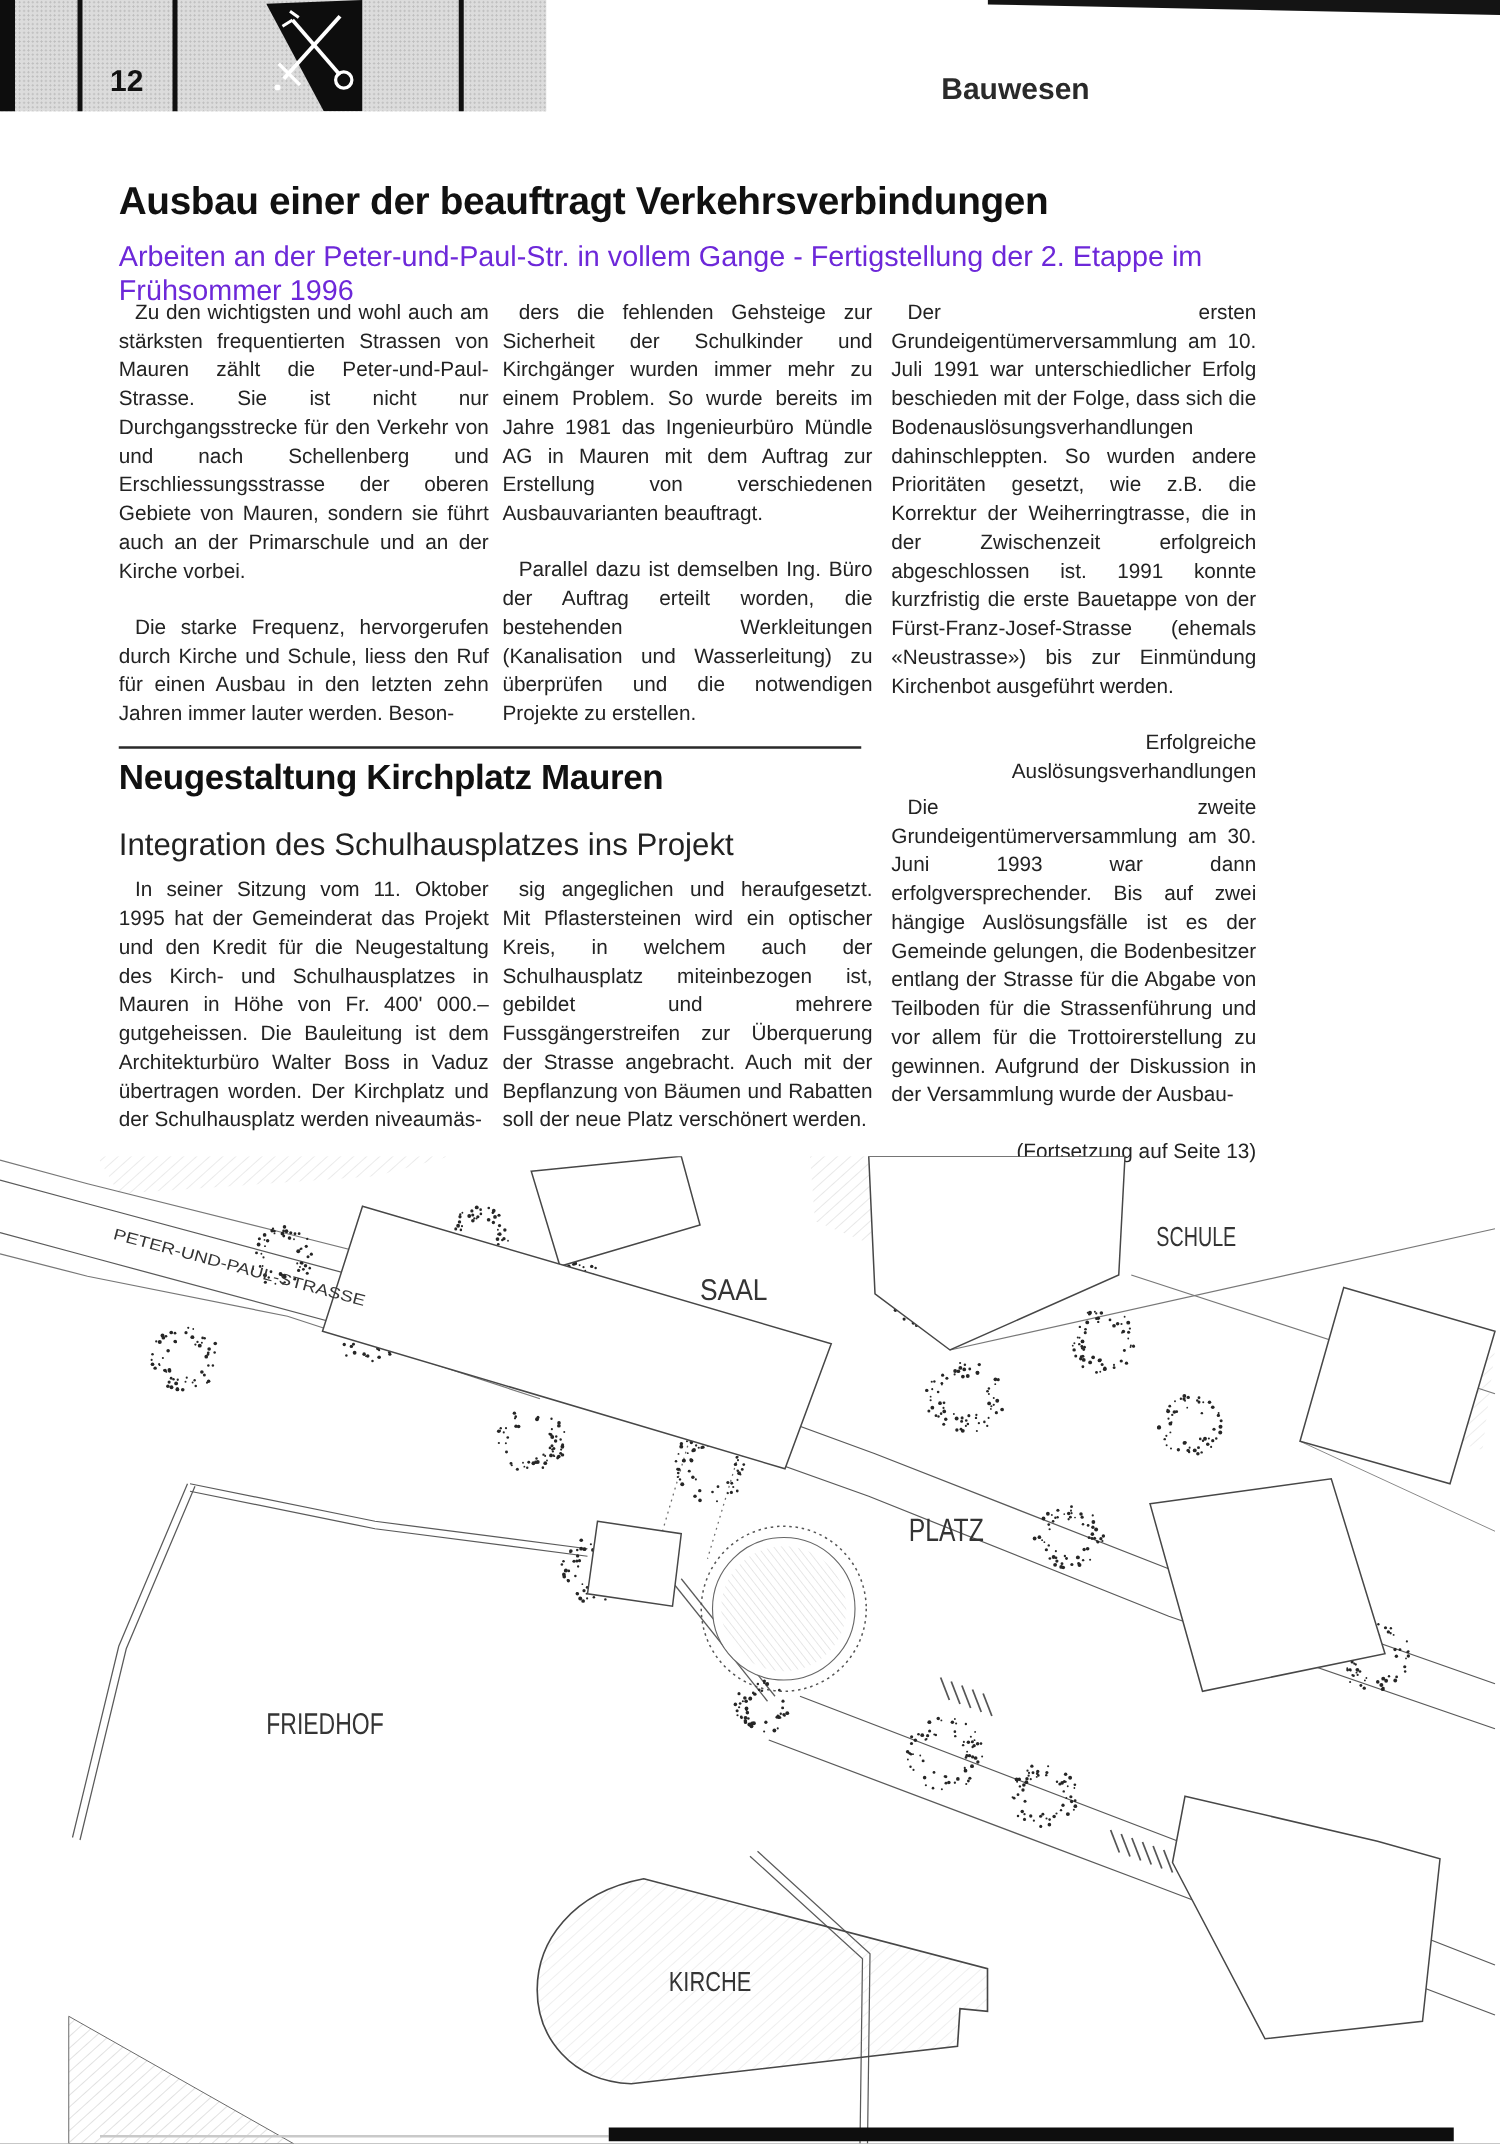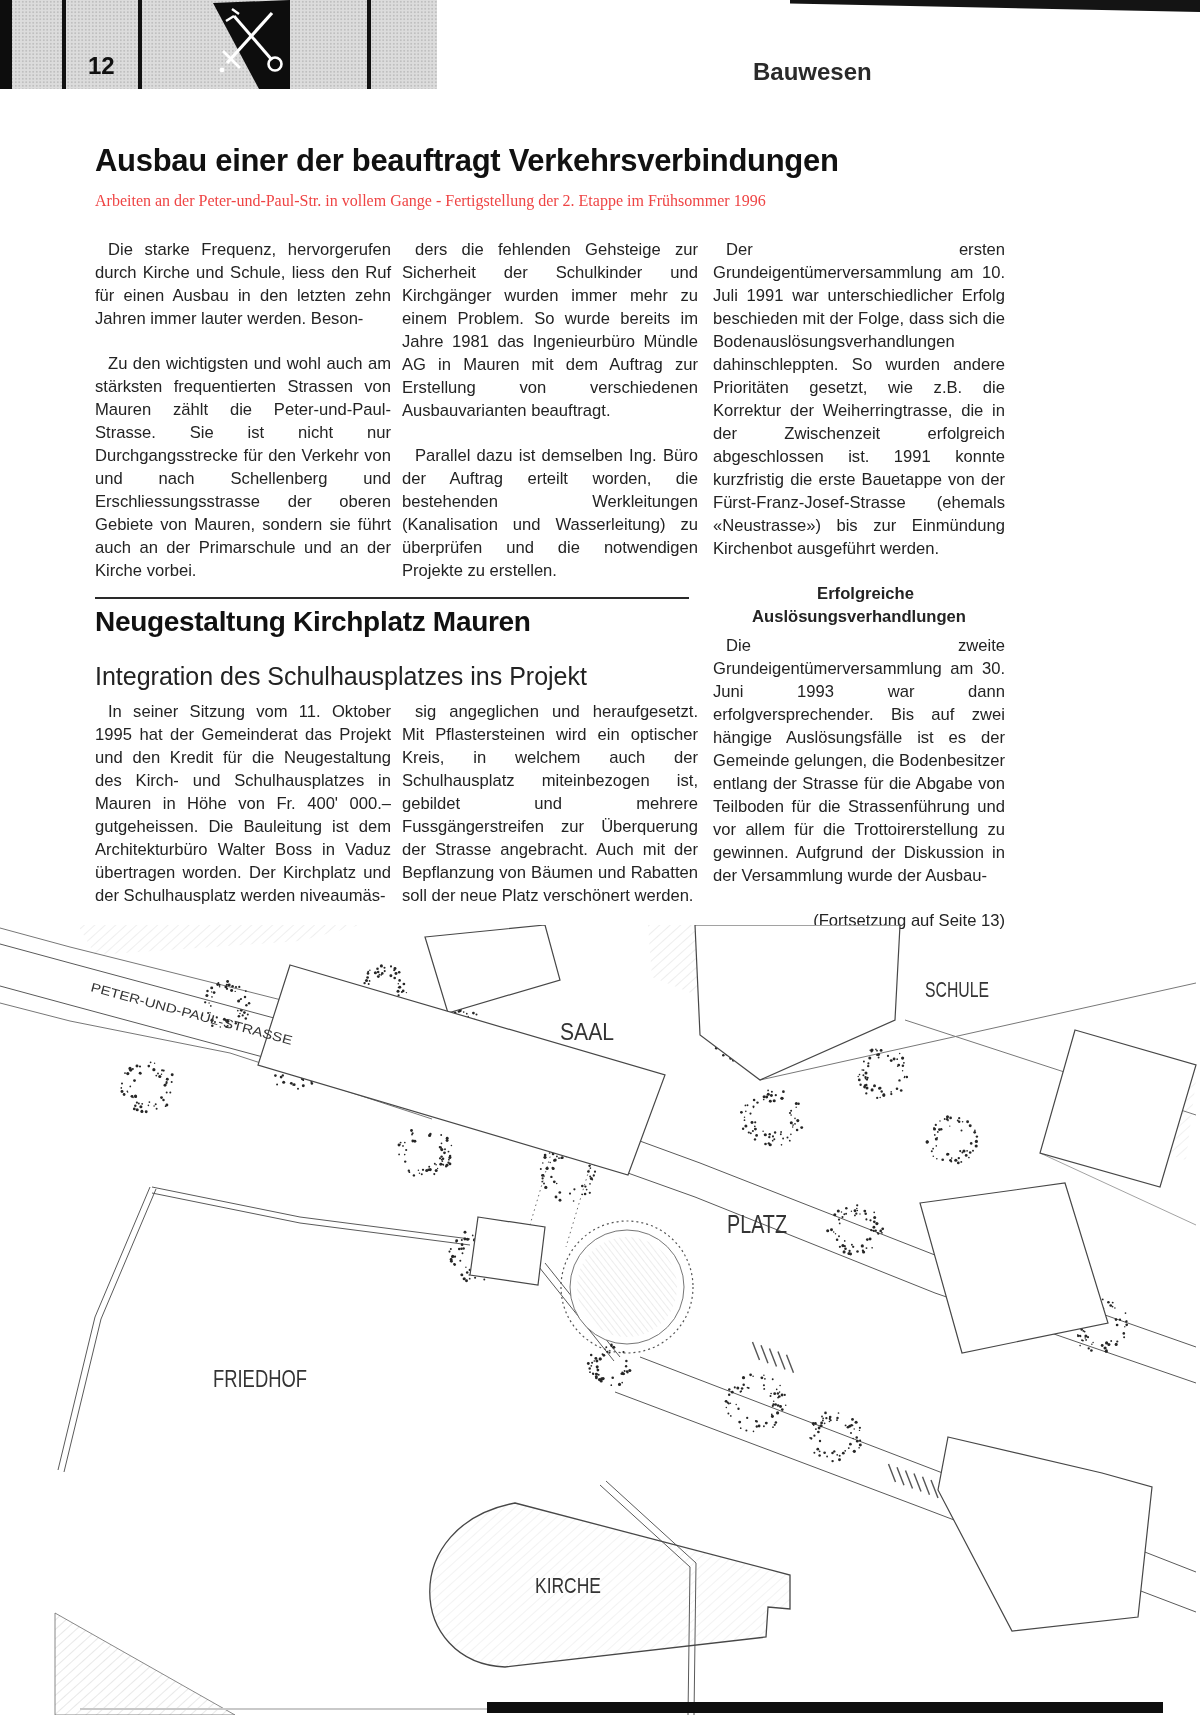--- a/index.html
+++ b/index.html
@@ -20,28 +20,28 @@
   .pagenum{position:absolute;left:88px;top:52px;font-size:24px;font-weight:bold;color:#111;}
   .emblem{position:absolute;left:213px;top:0;}
   .topright-strip{
     position:absolute;left:790px;top:0;width:410px;height:12px;background:#141414;
     clip-path:polygon(0 0,100% 0,100% 100%,0 30%);
   }
   .section-title{position:absolute;left:753px;top:58px;font-size:24px;font-weight:bold;color:#2a2a2a;}
 
   
   .a1-title{position:absolute;left:95px;top:143px;width:960px;font-size:31px;font-weight:bold;color:#111;letter-spacing:-0.3px;}
-  .a1-sub{position:absolute;left:95px;top:192px;width:960px;font-size:16px;color:#ef4444;font-family:Liberation Serif, serif;}
+  .a1-sub{position:absolute;left:95px;top:192px;width:960px;font-size:23px;color:#6d28d9;}
   .col{position:absolute;top:238px;font-size:16.6px;line-height:23px;text-align:justify;
        hyphens:auto;-webkit-hyphens:auto;color:#232323;}
   .col p{margin:0 0 22px 0;text-indent:13px;}
   .c1{left:95px;width:296px;}
   .c2{left:402px;width:296px;}
   .c3{left:713px;width:292px;}
-  .subhead{font-weight:bold;text-indent:0;margin:1px 0 6px 0 !important;text-align:center;}
+  .subhead{font-weight:normal;text-indent:0;margin:1px 0 6px 0 !important;text-align:right;}
   .continuation{text-align:right;text-indent:0;margin:0;}
   .divider{position:absolute;left:95px;top:597px;width:594px;height:2px;background:#2a2a2a;}
   .a2-title{position:absolute;left:95px;top:606px;width:620px;font-size:28px;font-weight:bold;color:#111;letter-spacing:-0.3px;}
   .a2-sub{position:absolute;left:95px;top:662px;width:620px;font-size:25px;color:#222;}
   .a2col{top:700px;}
 
   
   .siteplan{position:absolute;left:0;top:925px;}
   .maplabel{fill:#343434;font-family:"Liberation Sans",sans-serif;}
 
@@ -73,22 +73,22 @@
       <line x1="19" y1="9" x2="26" y2="14" stroke="#fff" stroke-width="2.4"></line>
     </svg>
   </div>
   <div class="topright-strip"></div>
   <div class="section-title">Bauwesen</div>
 
   <div class="a1-title">Ausbau einer der beauftragt Verkehrsverbindungen</div>
   <div class="a1-sub">Arbeiten an der Peter-und-Paul-Str. in vollem Gange - Fertigstellung der 2. Etappe im Frühsommer 1996</div>
 
   <div class="col c1">
+    <p>Zu den wichtigsten und wohl auch am stärksten frequentierten Strassen von Mauren zählt die Peter-und-Paul-Strasse. Sie ist nicht nur Durchgangsstrecke für den Verkehr von und nach Schellenberg und Erschliessungsstrasse der oberen Gebiete von Mauren, sondern sie führt auch an der Primarschule und an der Kirche vorbei.</p>
     <p>Die starke Frequenz, hervorgerufen durch Kirche und Schule, liess den Ruf für einen Ausbau in den letzten zehn Jahren immer lauter werden. Beson-</p>
-    <p>Zu den wichtigsten und wohl auch am stärksten frequentierten Strassen von Mauren zählt die Peter-und-Paul-Strasse. Sie ist nicht nur Durchgangsstrecke für den Verkehr von und nach Schellenberg und Erschliessungsstrasse der oberen Gebiete von Mauren, sondern sie führt auch an der Primarschule und an der Kirche vorbei.</p>
   </div>
   <div class="col c2">
     <p>ders die fehlenden Gehsteige zur Sicherheit der Schulkinder und Kirchgänger wurden immer mehr zu einem Problem. So wurde bereits im Jahre 1981 das Ingenieurbüro Mündle AG in Mauren mit dem Auftrag zur Erstellung von verschiedenen Ausbauvarianten beauftragt.</p>
     <p>Parallel dazu ist demselben Ing. Büro der Auftrag erteilt worden, die bestehenden Werkleitungen (Kanalisation und Wasserleitung) zu überprüfen und die notwendigen Projekte zu erstellen.</p>
   </div>
   <div class="col c3">
     <p>Der ersten Grundeigentümerversammlung am 10. Juli 1991 war unterschiedlicher Erfolg beschieden mit der Folge, dass sich die Bodenauslösungsverhandlungen dahinschleppten. So wurden andere Prioritäten gesetzt, wie z.B. die Korrektur der Weiherringtrasse, die in der Zwischenzeit erfolgreich abgeschlossen ist. 1991 konnte kurzfristig die erste Bauetappe von der Fürst-Franz-Josef-Strasse (ehemals «Neustrasse») bis zur Einmündung Kirchenbot ausgeführt werden.</p>
     <p class="subhead">Erfolgreiche Auslösungsverhandlungen</p>
     <p>Die zweite Grundeigentümerversammlung am 30. Juni 1993 war dann erfolgversprechender. Bis auf zwei hängige Auslösungsfälle ist es der Gemeinde gelungen, die Bodenbesitzer entlang der Strasse für die Abgabe von Teilboden für die Strassenführung und vor allem für die Trottoirerstellung zu gewinnen. Aufgrund der Diskussion in der Versammlung wurde der Ausbau-</p>
     <p class="continuation">(Fortsetzung auf Seite 13)</p>

